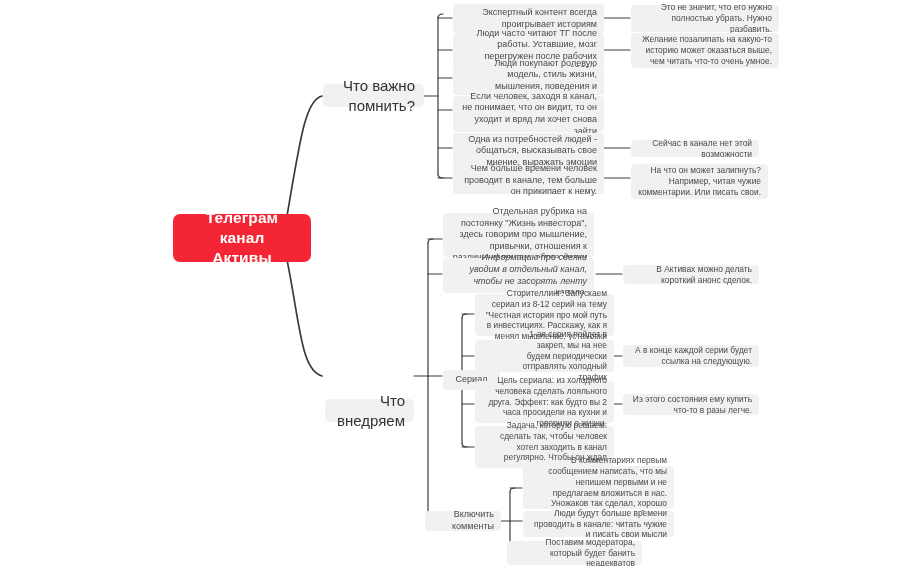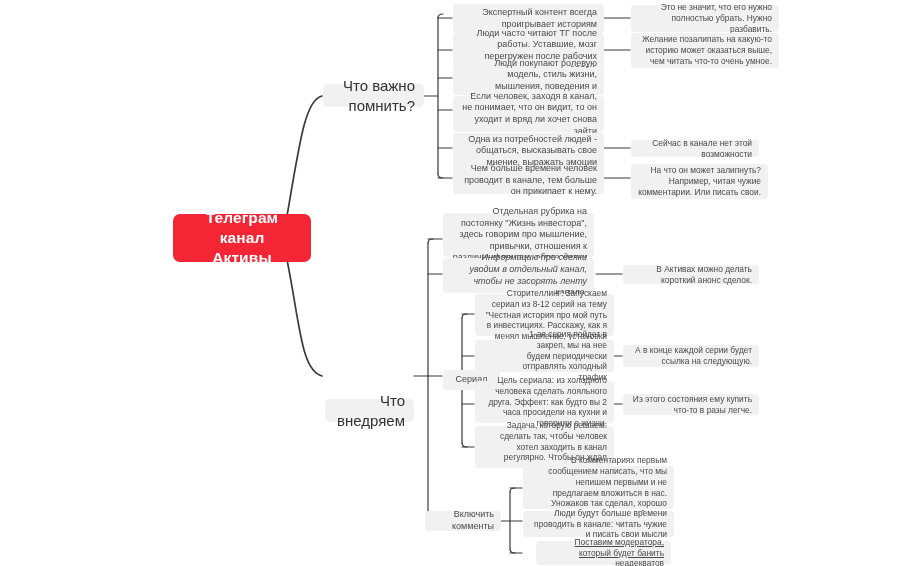--- a/index.html
+++ b/index.html
@@ -193,15 +193,15 @@
   <div class="node lvl3" style="left:623px; top:394px; width:136px; height:21px;">Из этого состояния ему купить что-то в разы легче.</div>
 
   <div class="node lvl3" style="left:475px; top:426px; width:139px; height:42px;">Задача, которую решаем: сделать так, чтобы человек хотел заходить в канал регулярно. Чтобы он ждал следующую серию.</div>
 
   <div class="node lvl2" style="left:425px; top:511px; width:76px; height:20px;">Включить комменты</div>
 
   <div class="node leafnode" style="left:523px; top:466px; width:151px; height:43px;">В комментариях первым сообщением написать, что мы  непишем первыми и не предлагаем вложиться в нас. Уножаков так сделал, хорошо работает.</div>
 
   <div class="node leafnode" style="left:523px; top:511px; width:151px; height:26px;">Люди будут больше времени проводить в канале: читать чужие и писать свои мысли</div>
 
-  <div class="node leafnode" style="left:536px; top:541px; width:135px; height:24px;text-decoration:underline;">Поставим модератора, который будет банить неадекватов</div>
+  <div class="node leafnode" style="left:507px; top:541px; width:135px; height:24px;">Поставим модератора, который будет банить неадекватов</div>
 
 </div>
 
 </body></html>

